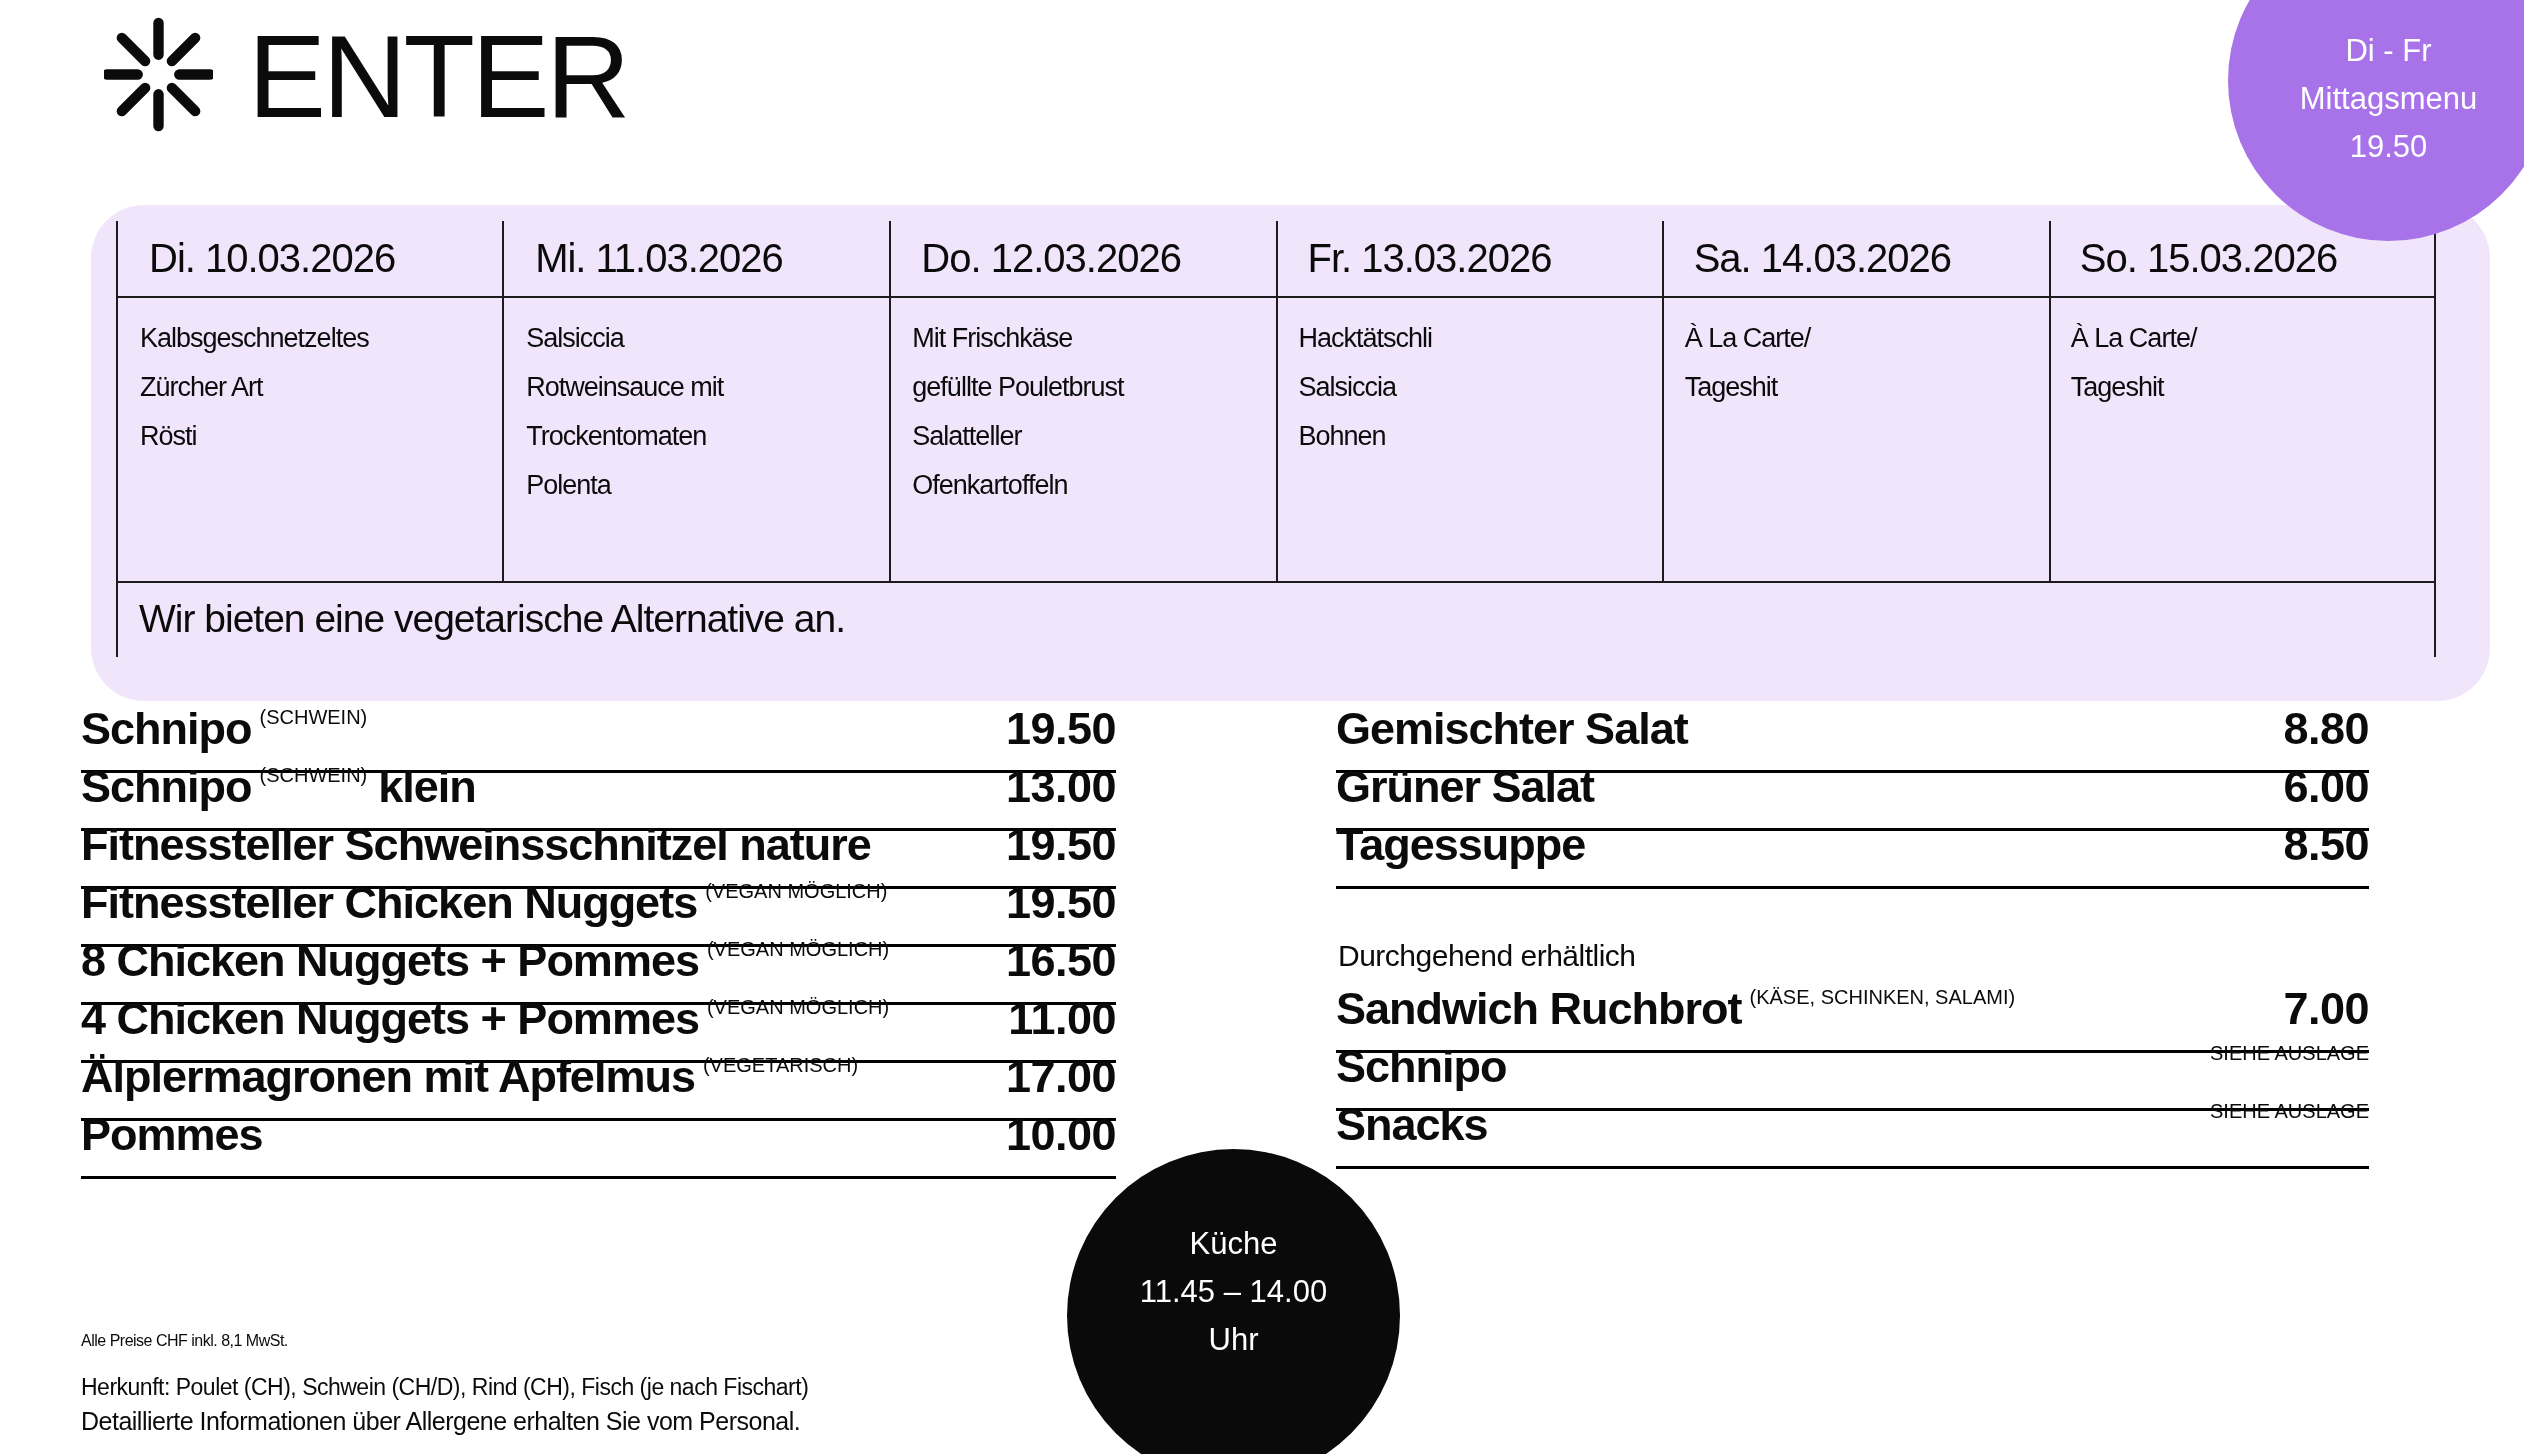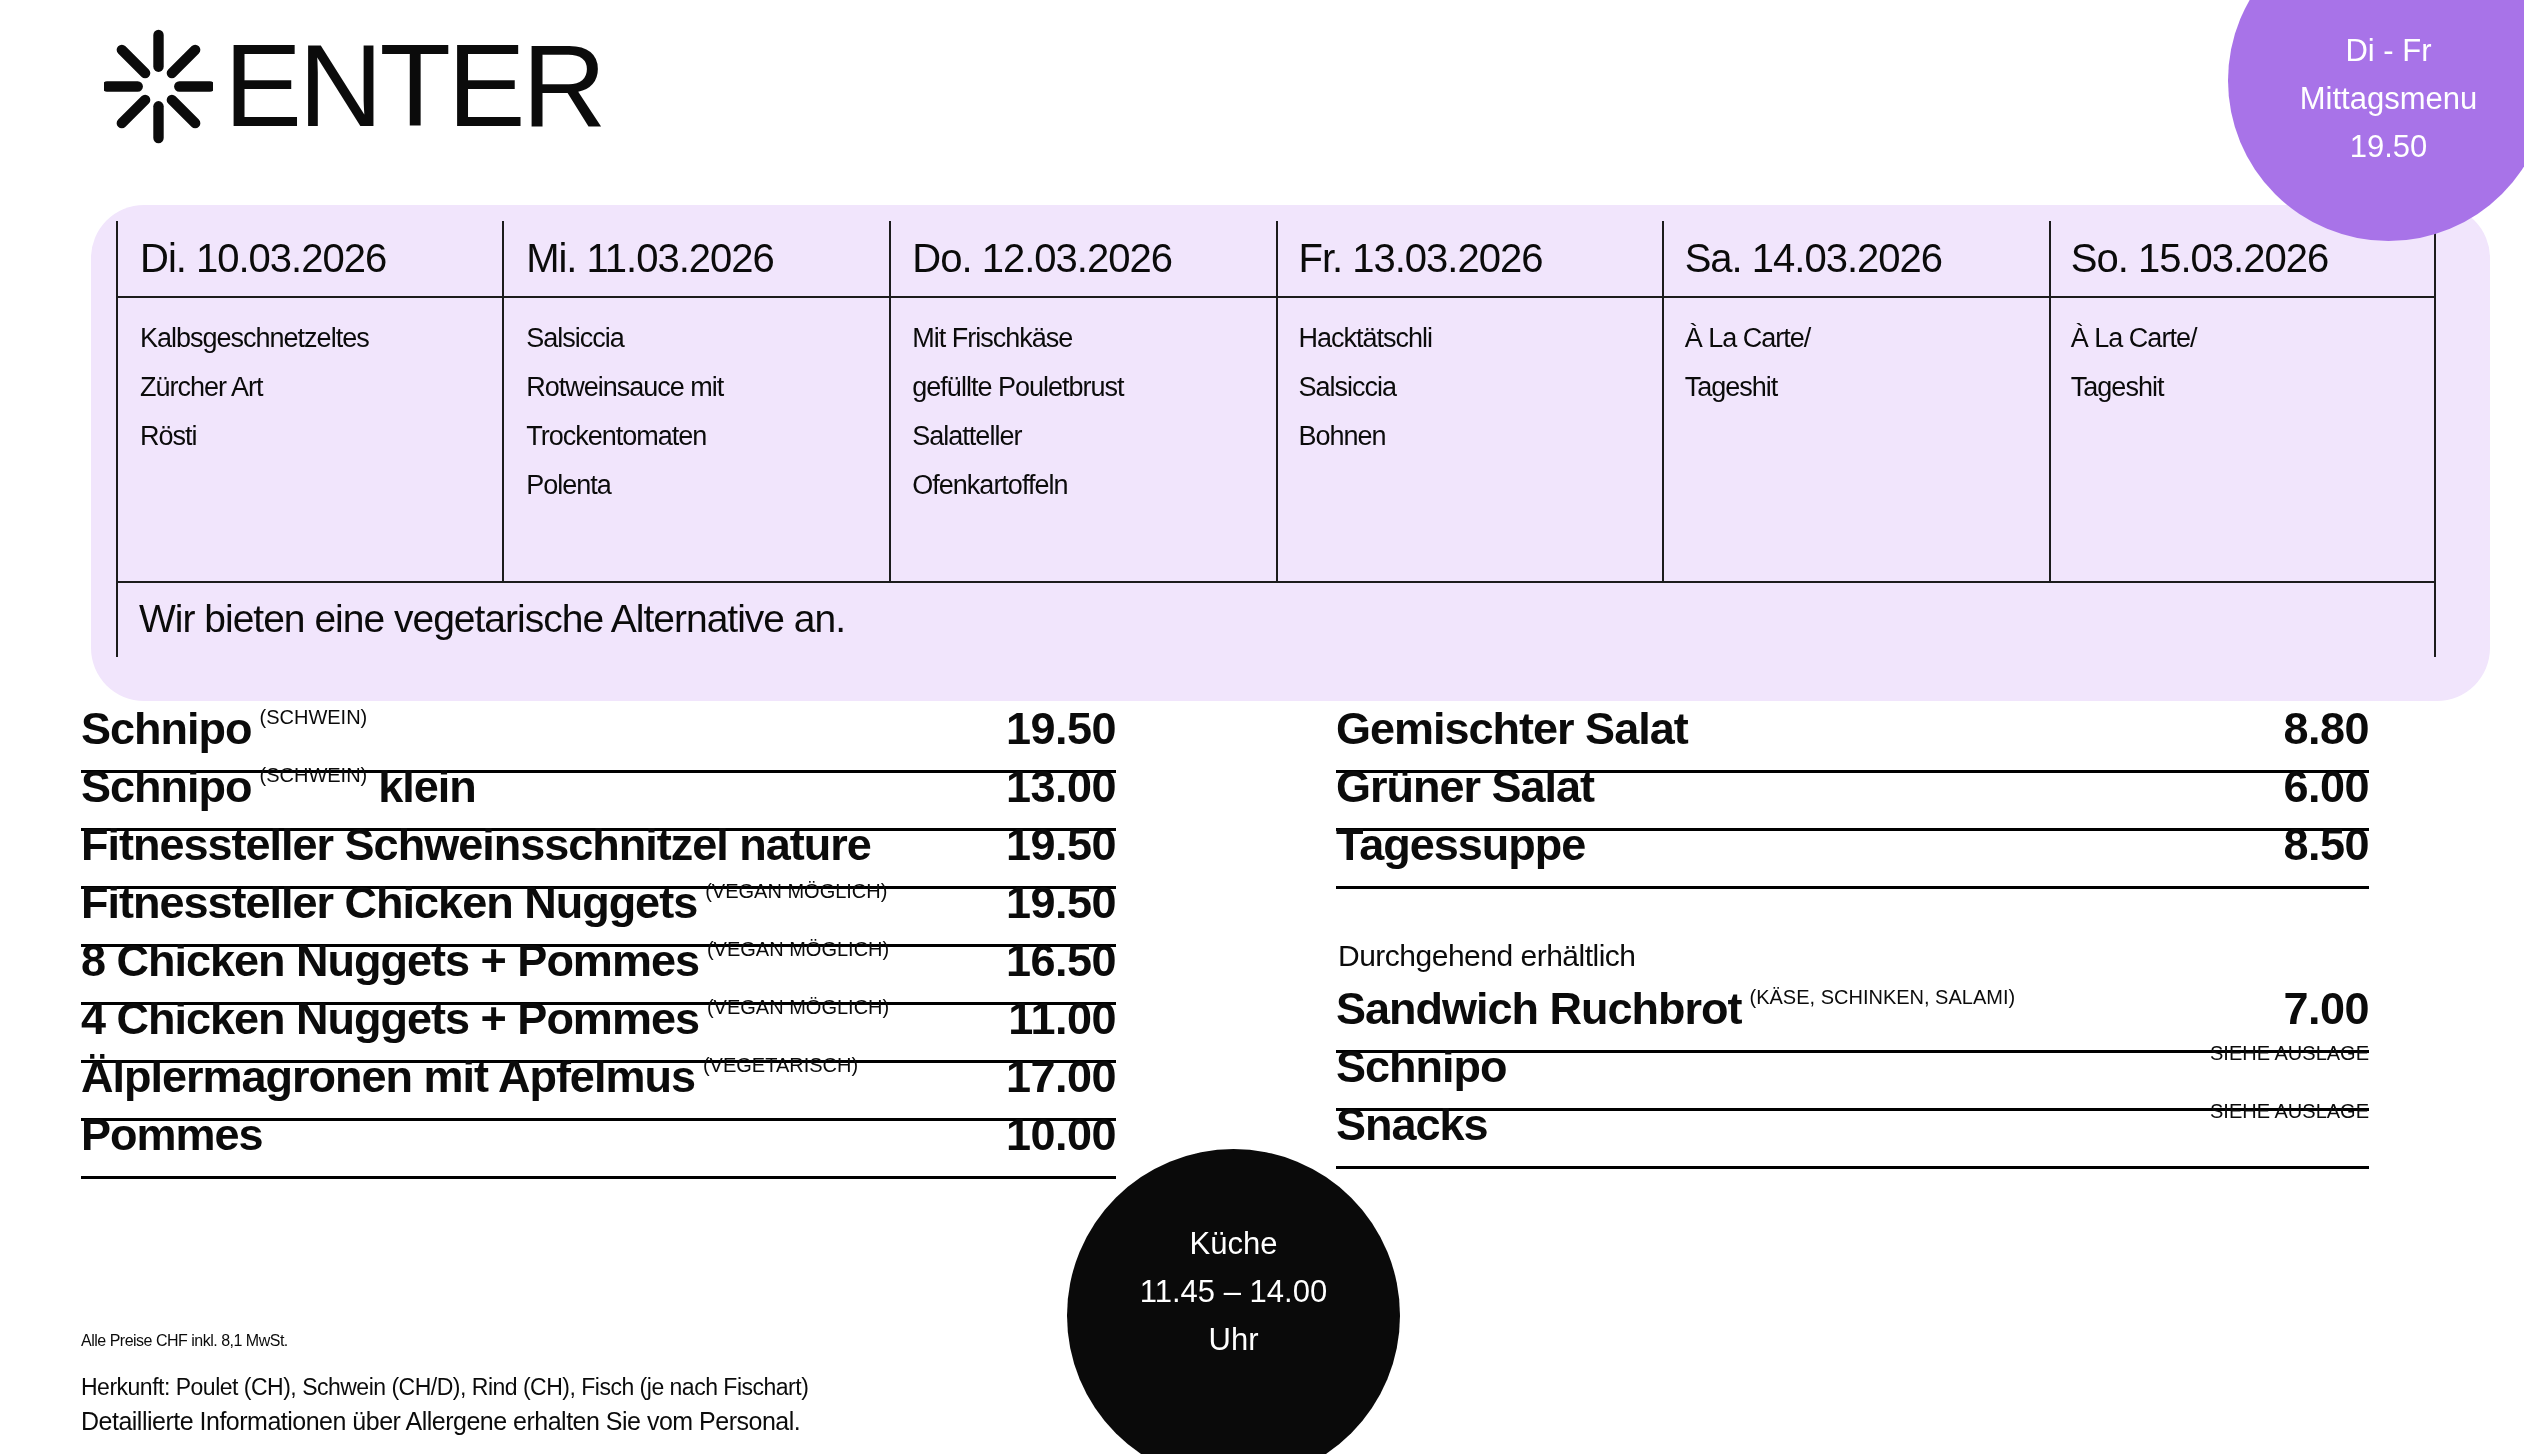--- a/index.html
+++ b/index.html
@@ -1,34 +1,34 @@
 <!DOCTYPE html>
 <html style="font-size:8px"><head>
 <meta charset="utf-8">
 <style>
   html,body{margin:0;padding:0;background:#ffffff;}
   .page{
     position:relative;width:2585px;height:1454px;overflow:hidden;background:#ffffff;
     font-family:"Liberation Sans",sans-serif;color:#0b0b0b;
   }
   
-  .logo{position:absolute;left:104px;top:23px;display:flex;align-items:center;gap:11px;z-index:4;}
+  .logo{position:absolute;left:104px;top:14px;display:flex;gap:35px;z-index:4;}
   .logo-icon{width:109px;height:121px;display:block;}
   .logo-text{font-size:117px;line-height:126px;font-weight:400;letter-spacing:-3.5px;white-space:nowrap;}
   
   .badge{position:absolute;left:2228px;top:-80px;width:321px;height:321px;border-radius:50%;z-index:5;}
   .badge-text{position:absolute;left:0;top:107px;width:100%;text-align:center;color:#ffffff;
     font-size:31px;line-height:48px;letter-spacing:0px;}
   
   .panel{position:absolute;left:91px;top:205px;width:2399px;height:496px;border-radius:53px;z-index:1;}
   .tline{position:absolute;background:#1c1c1c;z-index:2;}
   .days-grid{position:absolute;left:117px;top:221px;width:2317px;display:grid;
     grid-template-columns:repeat(6,1fr);z-index:2;}
   .day-col{min-width:0;}
-  .day-date{font-size:40px;letter-spacing:-1px;line-height:75px;white-space:nowrap;padding-left:23px;font-weight:400;}
+  .day-date{font-size:40px;letter-spacing:-1px;line-height:75px;white-space:nowrap;padding-left:32px;font-weight:400;}
   .day-menu{padding:18px 6px 0 23px;font-size:27px;letter-spacing:-1px;line-height:49px;}
   .day-line{white-space:nowrap;}
   .veg-note{position:absolute;left:139px;top:582px;height:74px;line-height:74px;font-size:39px;
     letter-spacing:-1px;z-index:2;white-space:nowrap;}
   
   .menu-list{position:absolute;z-index:3;}
   .menu-row{height:58px;box-sizing:border-box;border-bottom:3px solid #000;
     display:flex;justify-content:space-between;align-items:flex-end;padding-bottom:19px;}
   .item-name{font-size:45px;font-weight:700;letter-spacing:-1px;line-height:1;white-space:nowrap;}
   .item-tag{font-size:20px;font-weight:400;letter-spacing:0;position:relative;top:-20px;margin-left:8px;}

